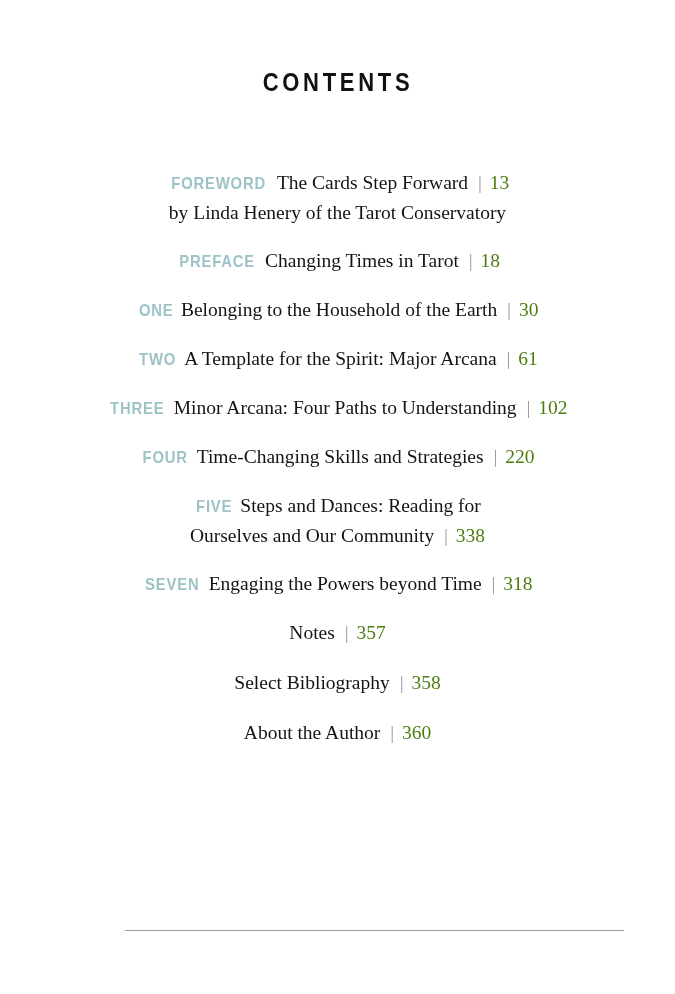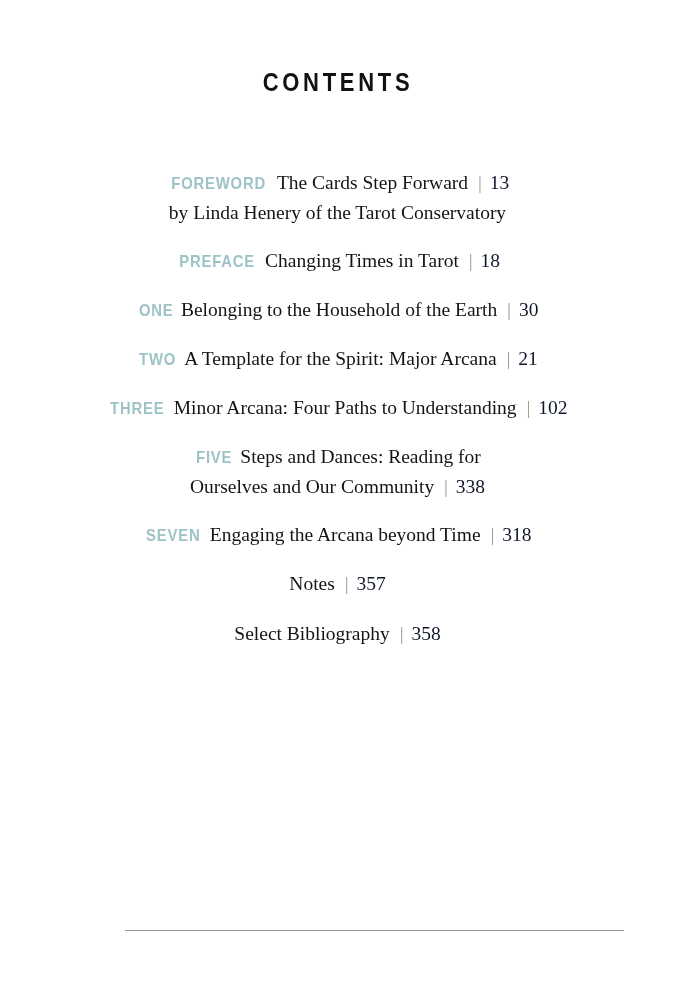--- a/index.html
+++ b/index.html
@@ -79,21 +79,21 @@
 
   .sep {
     color: #9a9a9a;
     font-family: "Liberation Serif", serif;
     font-weight: 300;
     padding: 0 3px 0 5px;
   }
 
   .pageno {
     font-family: "Liberation Serif", serif;
-    color: #0f172a;
+    color: #4d7c0f;
     margin-top: 42px;
   }
 
   
   .toc-entry.backmatter {
     margin-bottom: 21px;
   }
 
   
   .footer-rule {
@@ -134,56 +134,67 @@
       <span class="marker">ONE</span>
       <span class="title-text">Belonging to the Household of the Earth</span>
       <span class="sep">|</span>
       <span class="pageno">30</span>
     </p>
 
     <p class="toc-entry">
       <span class="marker">TWO</span>
       <span class="title-text">A Template for the Spirit: Major Arcana</span>
       <span class="sep">|</span>
-      <span class="pageno">21</span>
+      <span class="pageno">61</span>
     </p>
 
     <p class="toc-entry">
       <span class="marker">THREE</span>
       <span class="title-text">Minor Arcana: Four Paths to Understanding</span>
       <span class="sep">|</span>
       <span class="pageno">102</span>
     </p>
 
+    <p class="toc-entry">
+      <span class="marker">FOUR</span>
+      <span class="title-text">Time-Changing Skills and Strategies</span>
+      <span class="sep">|</span>
+      <span class="pageno">220</span>
+    </p>
 
     <p class="toc-entry" style="max-width:330px;margin-left:auto;margin-right:auto;">
       <span class="marker">FIVE</span>
       <span class="title-text">Steps and Dances: Reading for Ourselves and Our Community</span>
       <span class="sep">|</span>
       <span class="pageno">338</span>
     </p>
 
 
     <p class="toc-entry">
       <span class="marker">SEVEN</span>
-      <span class="title-text">Engaging the Arcana beyond Time</span>
+      <span class="title-text">Engaging the Powers beyond Time</span>
       <span class="sep">|</span>
       <span class="pageno">318</span>
     </p>
 
     <p class="toc-entry backmatter">
       <span class="title-text">Notes</span>
       <span class="sep">|</span>
       <span class="pageno">357</span>
     </p>
 
     <p class="toc-entry backmatter">
       <span class="title-text">Select Bibliography</span>
       <span class="sep">|</span>
       <span class="pageno">358</span>
     </p>
 
+    <p class="toc-entry backmatter">
+      <span class="title-text">About the Author</span>
+      <span class="sep">|</span>
+      <span class="pageno">360</span>
+    </p>
 
   </div>
 
   <div class="footer-rule"></div>
 
 </div>
 
 </body></html>

